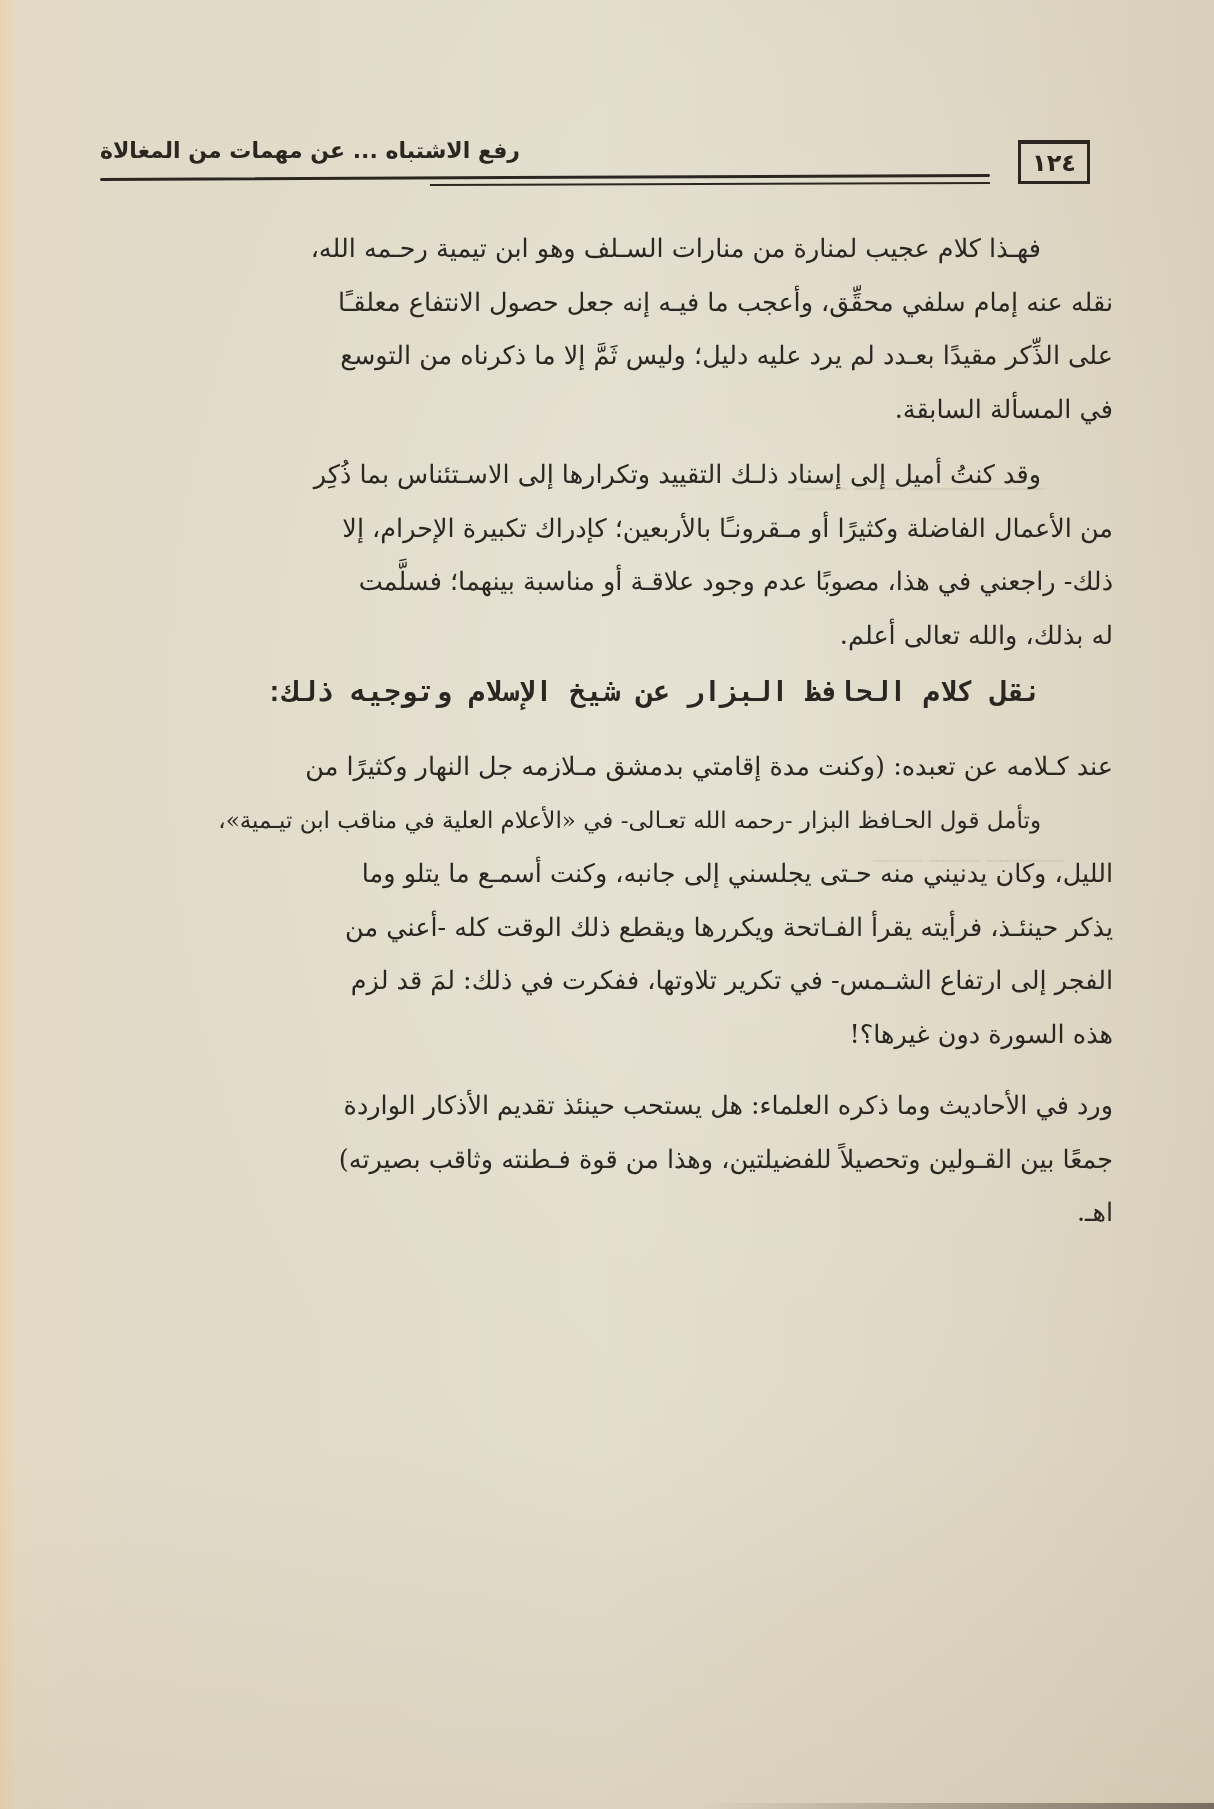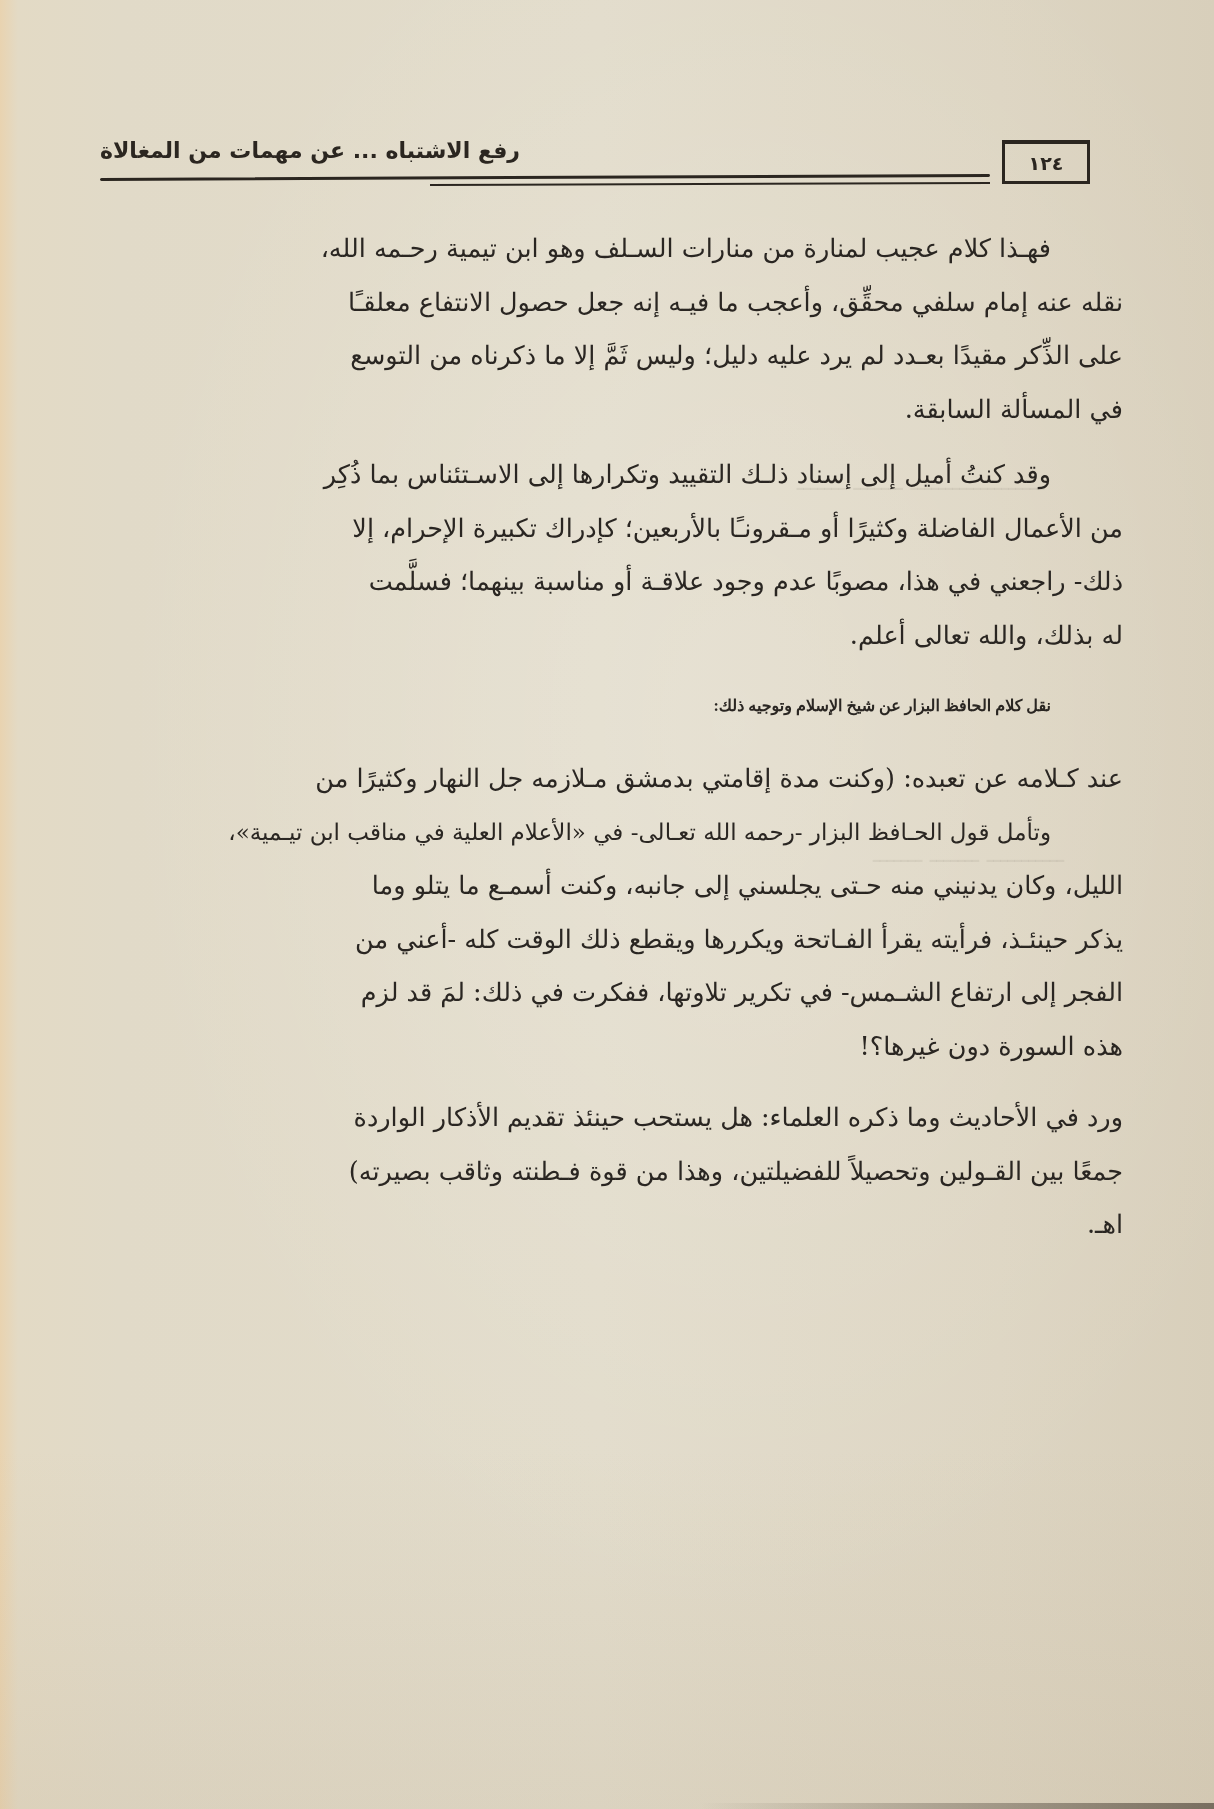--- a/index.html
+++ b/index.html
@@ -35,31 +35,31 @@
       top: 140px;
       left: 100px;
       width: 990px;
       height: 48px;
       direction: rtl;
     }
     .page-number-box {
       position: absolute;
       right: 0;
       top: 0;
-      width: 88px;
+      width: 72px;
       height: 44px;
       border: 3px solid #2b2620;
       border-top-width: 4px;
       box-sizing: border-box;
       display: flex;
       align-items: center;
       justify-content: center;
       font-family: "DejaVu Sans", sans-serif;
       font-weight: bold;
-      font-size: 19px;
+      font-size: 24px;
       color: #2b2620;
     }
     .running-title {
       position: absolute;
       left: 0;
       top: -2px;
       font-family: "DejaVu Sans", sans-serif;
       font-weight: bold;
       font-size: 22px;
       color: #2b2620;
@@ -83,40 +83,40 @@
       right: 100px;
       top: 42px;
       height: 2px;
       background: #2b2620;
       transform: rotate(-0.2deg);
       transform-origin: right;
     }
     .content {
       position: absolute;
       top: 222px;
-      left: 132px;
+      left: 122px;
       width: 955px;
       direction: rtl;
       text-align: justify;
       text-align-last: right;
       font-size: 25.5px;
       line-height: 53.5px;
     }
     .para {
       margin: 0;
       text-indent: 36px;
     }
     .para.gap {
       margin-top: 12px;
     }
     .subheading {
-      font-family: Liberation Serif, serif;
+      font-family: Liberation Mono, monospace;
       font-weight: bold;
-      font-size: 16px;
-      margin: 24px 0 26px 0;
+      font-size: 28px;
+      margin: 12px 0 26px 0;
       padding-right: 36px;
       line-height: 40px;
     }
     .para.quote-start {
       margin-top: 0;
     }
     .para.last {
       margin-top: 18px;
     }
     .line {

